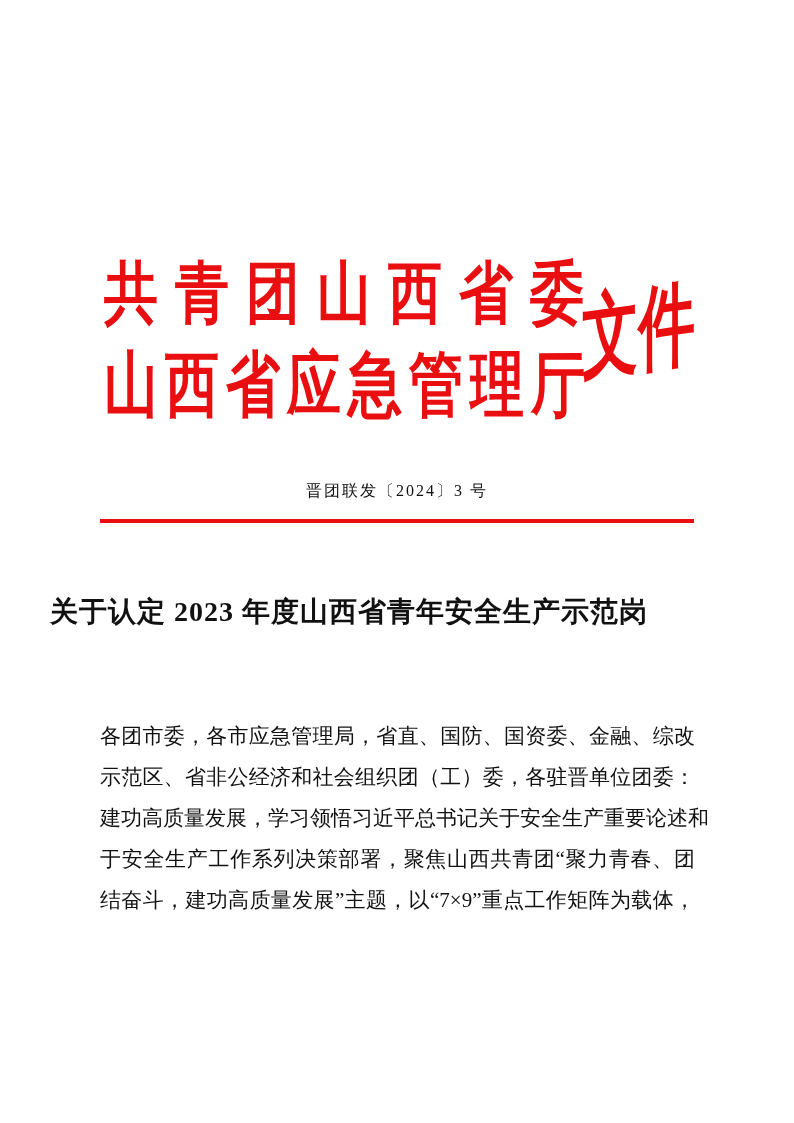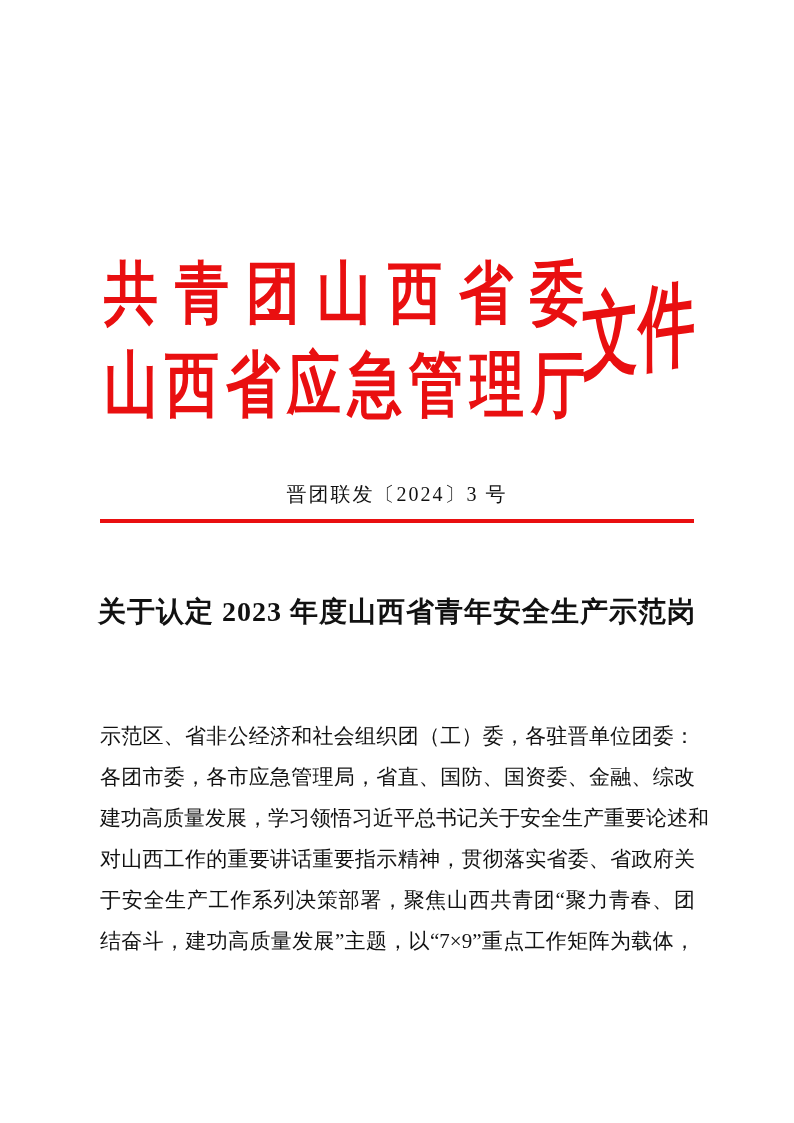--- a/index.html
+++ b/index.html
@@ -52,41 +52,41 @@
     transform: rotate(-8deg) skewX(-8deg) scaleY(1.6);
   }
 
   
   .doc-number {
     position: absolute;
     left: 0;
     top: 481px;
     width: 100%;
     text-align: center;
-    font-size: 20px;
+    font-size: 16px;
     letter-spacing: 2px;
   }
 
   
   .red-rule {
     position: absolute;
     left: 100px;
     top: 519px;
     width: 594px;
     height: 4px;
     background: #e90f10;
   }
 
   
   .title {
     position: absolute;
     left: 50px;
     top: 584px;
     width: 694px;
-    text-align: center;
+    text-align: left;
     font-size: 28px;
     font-weight: bold;
     line-height: 55px;
     letter-spacing: 1px;
   }
 
   
   .body-text {
     position: absolute;
     left: 100px;
@@ -125,23 +125,22 @@
 
   <div class="doc-number">晋团联发〔2024〕3 号</div>
 
   <div class="red-rule"></div>
 
   <div class="title">
     <div>关于认定 2023 年度山西省青年安全生产示范岗</div>
   </div>
 
   <div class="body-text">
+    <div class="body-line">各团市委，各市应急管理局，省直、国防、国资委、金融、综改</div>
     <div class="body-line">示范区、省非公经济和社会组织团（工）委，各驻晋单位团委：</div>
-    <div class="body-line">各团市委，各市应急管理局，省直、国防、国资委、金融、综改</div>
     <div class="body-line">建功高质量发展，学习领悟习近平总书记关于安全生产重要论述和</div>
-    <div class="body-line">对山西工作的重要讲话重要指示精神，贯彻落实省委、省政府关</div>
     <div class="body-line">于安全生产工作系列决策部署，聚焦山西共青团“聚力青春、团</div>
     <div class="body-line">结奋斗，建功高质量发展”主题，以“7×9”重点工作矩阵为载体，</div>
   </div>
 
   <div class="page-num">— 1 —</div>
 
 </div>
 
 </body></html>

